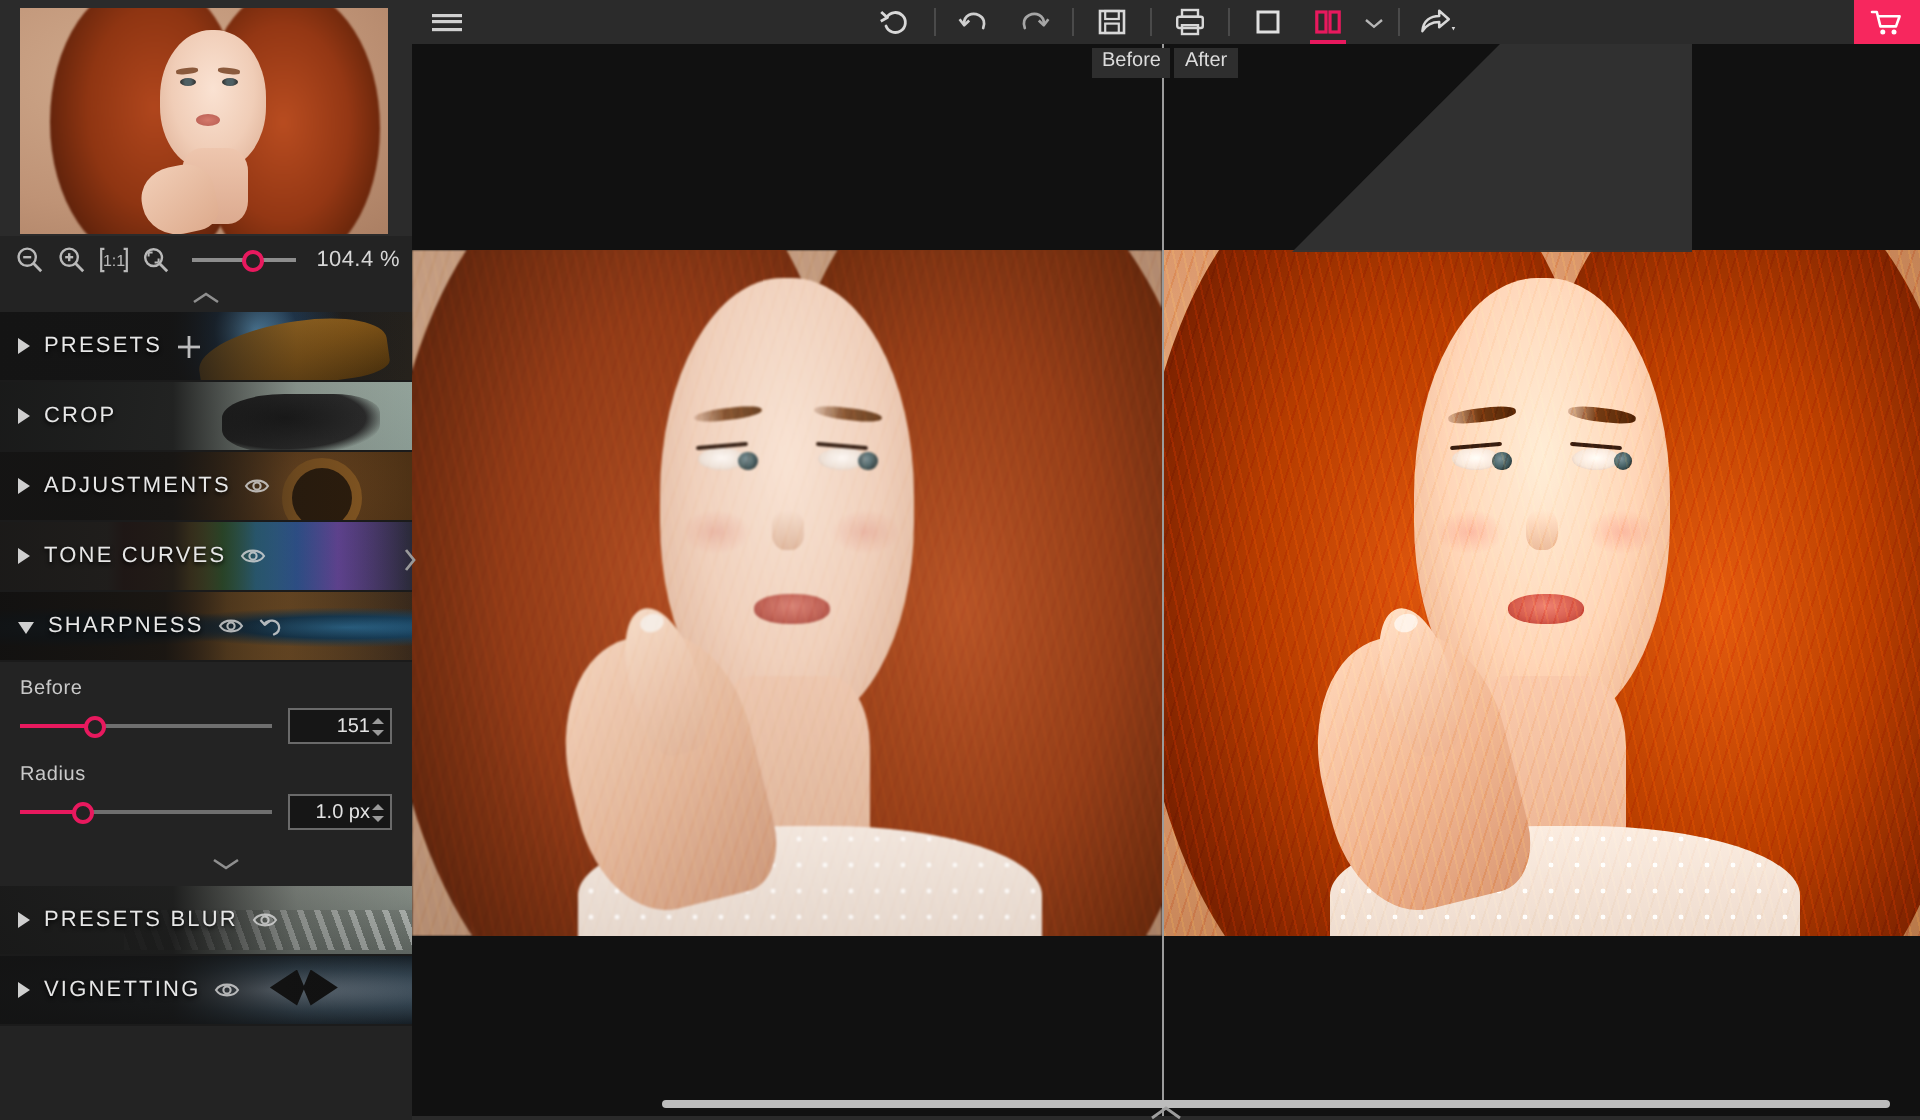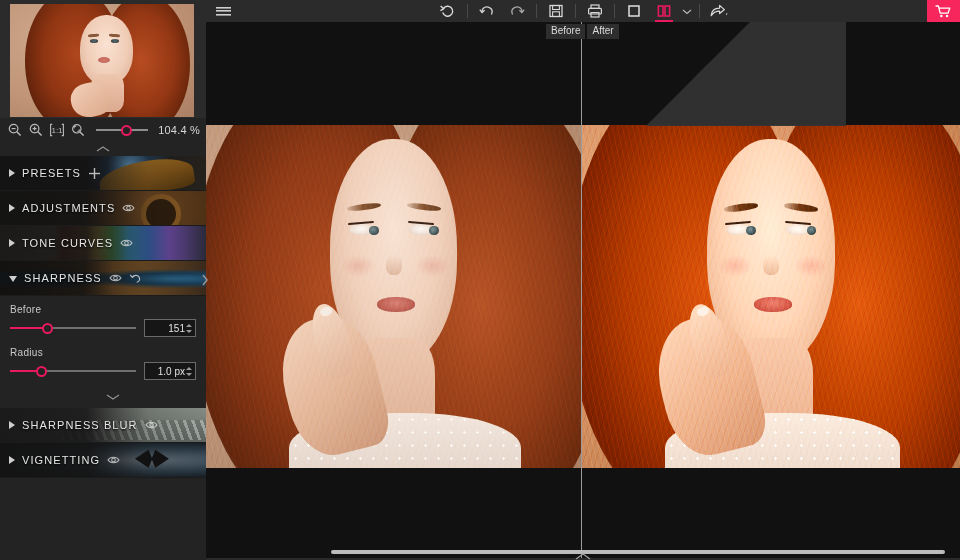--- a/index.html
+++ b/index.html
@@ -566,20 +566,28 @@
             <span class="sec-label">PRESETS</span>
             <span class="sec-ico">
               <svg width="13" height="13" viewBox="0 0 13 13">
                 <line x1="6.5" y1="1" x2="6.5" y2="12" stroke="#e6e6e6" stroke-width="1.4"></line>
                 <line x1="1" y1="6.5" x2="12" y2="6.5" stroke="#e6e6e6" stroke-width="1.4"></line>
               </svg>
             </span>
           </div>
         </div>
         <div class="section-row">
+          <div class="row-bg bg-crop"></div>
+          <div class="row-shade"></div>
+          <div class="row-inner">
+            <span class="tri closed"></span>
+            <span class="sec-label">CROP</span>
+          </div>
+        </div>
+        <div class="section-row">
           <div class="row-bg bg-adjust"></div>
           <div class="row-shade"></div>
           <div class="row-inner">
             <span class="tri closed"></span>
             <span class="sec-label">ADJUSTMENTS</span>
             <span class="sec-ico">
               <svg width="13" height="10" viewBox="0 0 13 10">
                 <path d="M1 5 C3.2 1.4 9.8 1.4 12 5 C9.8 8.6 3.2 8.6 1 5 Z" fill="none" stroke="#d9d9d9" stroke-width="1.05"></path>
                 <circle cx="6.5" cy="5" r="1.8" fill="none" stroke="#d9d9d9" stroke-width="1.05"></circle>
               </svg>
@@ -659,21 +667,21 @@
             <svg width="16" height="8" viewBox="0 0 16 8">
               <path d="M2 2 L8 6 L14 2" fill="none" stroke="#bdbdbd" stroke-width="1.3"></path>
             </svg>
           </div>
         </div>
         <div class="section-row">
           <div class="row-bg bg-blur"></div>
           <div class="row-shade"></div>
           <div class="row-inner">
             <span class="tri closed"></span>
-            <span class="sec-label">SHARPNESS BLUR</span>
+            <span class="sec-label">PRESETS BLUR</span>
             <span class="sec-ico">
               <svg width="13" height="10" viewBox="0 0 13 10">
                 <path d="M1 5 C3.2 1.4 9.8 1.4 12 5 C9.8 8.6 3.2 8.6 1 5 Z" fill="none" stroke="#d9d9d9" stroke-width="1.05"></path>
                 <circle cx="6.5" cy="5" r="1.8" fill="none" stroke="#d9d9d9" stroke-width="1.05"></circle>
               </svg>
             </span>
           </div>
         </div>
         <div class="section-row">
           <div class="row-bg bg-vign"></div>

